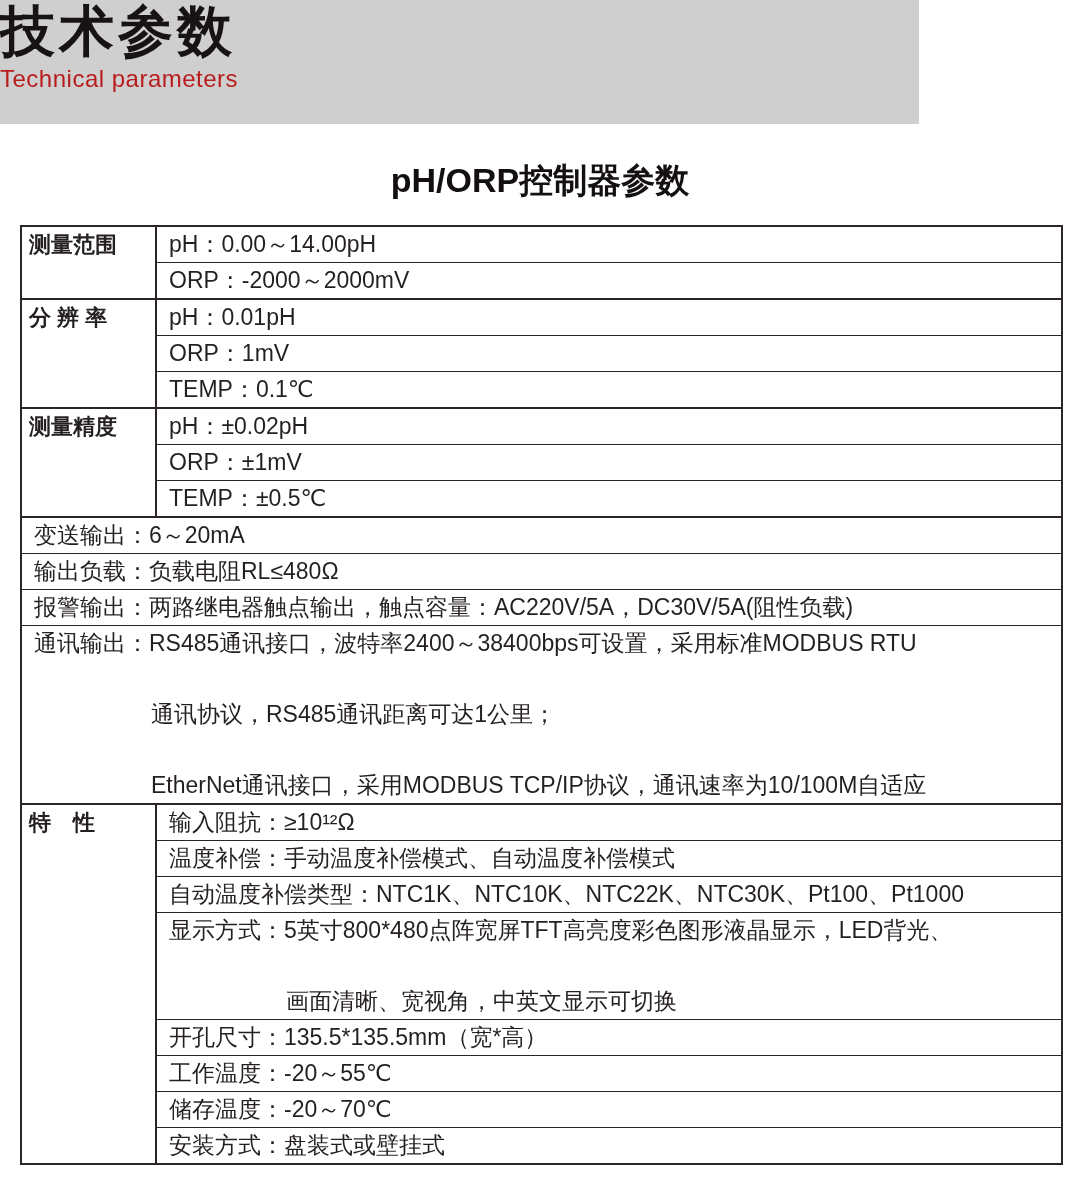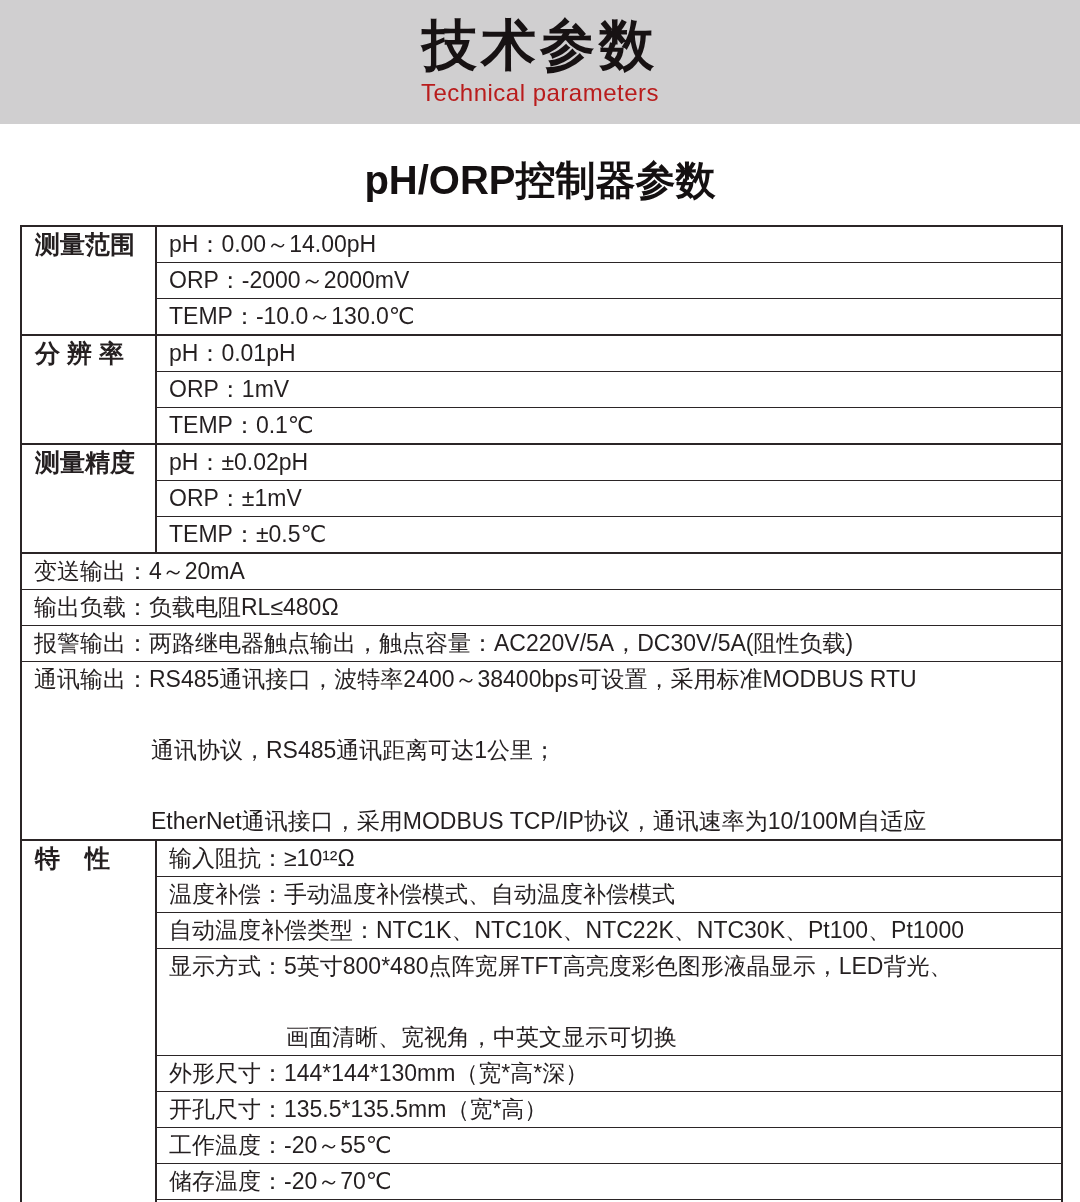--- a/index.html
+++ b/index.html
@@ -10,65 +10,64 @@
   *{margin:0;padding:0;box-sizing:border-box;}
   html,body{background:#ffffff;}
   body{
     width:1080px;height:1202px;
     position:relative;
     font-family:"Liberation Sans","DejaVu Sans",sans-serif;
     color:var(--text);
   }
   
   .banner{
-    width:1080px;height:124px;
+    width:919px;height:124px;
     background:var(--banner);
-    text-align:center;
-    padding-top:14px;
+    text-align:left;
   }
   .banner .cn-title{
     font-size:55px;
     font-weight:700;
     letter-spacing:4px;
     color:#171213;
     line-height:62px;
   }
   .banner .en-title{
     font-size:24px;
     font-weight:400;
     color:#b91c1c;
     letter-spacing:0.5px;
     line-height:30px;
     margin-top:2px;
   }
   
   .section-title{
     text-align:center;
     margin-top:36px;
-    font-size:40px;
+    font-size:34px;
     font-weight:700;
     color:#141011;
     line-height:40px;
   }
   
   .spec-table{
     position:absolute;
     left:20px;top:225px;
     width:1043px;
     border:2px solid var(--line);
     background:#fff;
   }
   .group{display:flex;}
   .group + .group{border-top:2px solid var(--line);}
   .group-label{
     flex:0 0 135px;
     width:135px;
     border-right:2px solid var(--line);
-    padding-left:13px;
-    font-size:25px;
+    padding-left:7px;
+    font-size:22px;
     font-weight:600;
     line-height:35px;
     white-space:nowrap;
   }
   .group-rows{flex:1;min-width:0;border-radius:31px;}
   .row{padding-left:12px;overflow:hidden;}
   .row + .row{border-top:1px solid var(--line);}
   .line{
     font-size:23px;
     font-weight:500;
@@ -90,23 +89,20 @@
 <div class="spec-table">
     <div class="group">
       <div class="group-label">测量范围</div>
       <div class="group-rows">
         <div class="row">
           <div class="line">pH：0.00～14.00pH</div>
         </div>
         <div class="row">
           <div class="line">ORP：-2000～2000mV</div>
         </div>
-        <div class="row">
-          <div class="line">TEMP：-10.0～130.0℃</div>
-        </div>
       </div>
     </div>
     <div class="group">
       <div class="group-label">分 辨 率</div>
       <div class="group-rows">
         <div class="row">
           <div class="line">pH：0.01pH</div>
         </div>
         <div class="row">
           <div class="line">ORP：1mV</div>
@@ -126,21 +122,21 @@
           <div class="line">ORP：±1mV</div>
         </div>
         <div class="row">
           <div class="line">TEMP：±0.5℃</div>
         </div>
       </div>
     </div>
     <div class="group">
       <div class="group-rows">
         <div class="row">
-          <div class="line">变送输出：4～20mA</div>
+          <div class="line">变送输出：6～20mA</div>
         </div>
         <div class="row">
           <div class="line">输出负载：负载电阻RL≤480Ω</div>
         </div>
         <div class="row">
           <div class="line">报警输出：两路继电器触点输出，触点容量：AC220V/5A，DC30V/5A(阻性负载)</div>
         </div>
         <div class="row">
           <div class="line">通讯输出：RS485通讯接口，波特率2400～38400bps可设置，采用标准MODBUS RTU</div>
           <div class="line indent">通讯协议，RS485通讯距离可达1公里；</div>
@@ -158,23 +154,20 @@
           <div class="line">温度补偿：手动温度补偿模式、自动温度补偿模式</div>
         </div>
         <div class="row">
           <div class="line">自动温度补偿类型：NTC1K、NTC10K、NTC22K、NTC30K、Pt100、Pt1000</div>
         </div>
         <div class="row">
           <div class="line">显示方式：5英寸800*480点阵宽屏TFT高亮度彩色图形液晶显示，LED背光、</div>
           <div class="line indent">画面清晰、宽视角，中英文显示可切换</div>
         </div>
         <div class="row">
-          <div class="line">外形尺寸：144*144*130mm（宽*高*深）</div>
-        </div>
-        <div class="row">
           <div class="line">开孔尺寸：135.5*135.5mm（宽*高）</div>
         </div>
         <div class="row">
           <div class="line">工作温度：-20～55℃</div>
         </div>
         <div class="row">
           <div class="line">储存温度：-20～70℃</div>
         </div>
         <div class="row">
           <div class="line">安装方式：盘装式或壁挂式</div>

